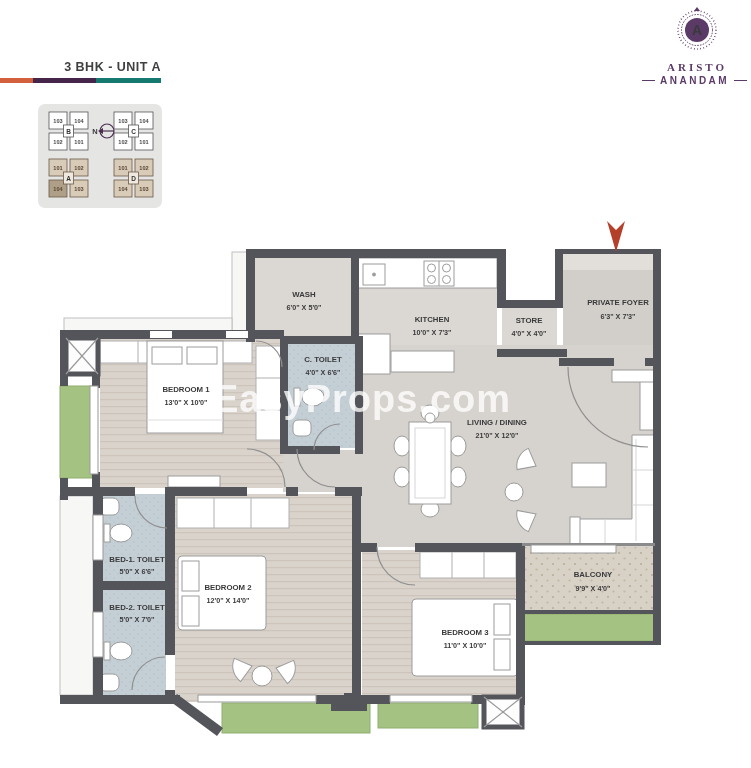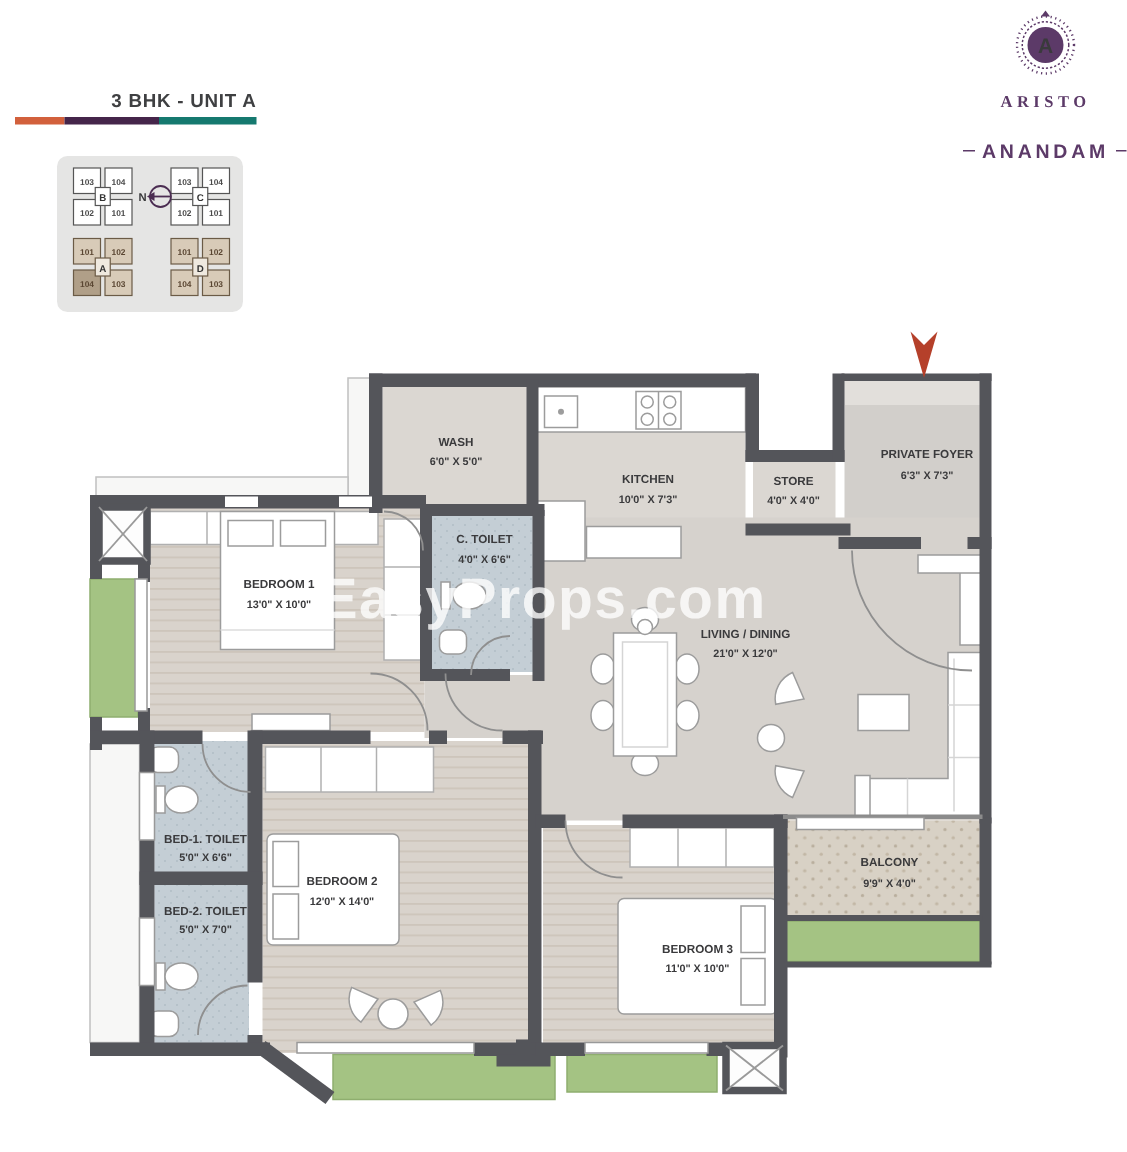--- a/index.html
+++ b/index.html
@@ -1,26 +1,26 @@
 <!DOCTYPE html>
 <html><head>
 <meta charset="utf-8">
 <style>
   html,body{margin:0;padding:0;}
   body{width:751px;height:768px;position:relative;overflow:hidden;background:#ffffff;
        font-family:"Liberation Sans",sans-serif;}
-  .hdr-title{position:absolute;left:10px;top:60px;width:161px;z-index:3;}
+  .hdr-title{position:absolute;left:0;top:60px;width:161px;z-index:3;}
   .hdr-title h1{margin:0;font-size:12.5px;font-weight:bold;color:#3f4042;letter-spacing:.5px;text-align:right;}
   .tricolor{display:flex;height:5px;margin-top:4px;width:161px;}
   .tricolor .c1{width:33px;background:#d2603c;}
   .tricolor .c2{width:63px;background:#45254a;}
   .tricolor .c3{width:65px;background:#15796f;}
   .logo{position:absolute;left:642px;top:6px;width:110px;text-align:center;color:#5c3a68;z-index:3;}
   .logo .brand{font-family:"Liberation Serif",serif;font-size:11px;font-weight:bold;letter-spacing:3px;margin-top:1px;}
-  .logo .sub{display:flex;align-items:center;gap:5px;font-size:13px;letter-spacing:2.5px;font-weight:bold;margin-top:19px;}
+  .logo .sub{display:flex;align-items:center;gap:5px;font-size:10px;letter-spacing:2.5px;font-weight:bold;margin-top:2px;}
   .logo .sub i{display:block;width:13px;height:1px;background:#5c3a68;}
   svg.plan{position:absolute;left:0;top:0;z-index:1;}
   svg text{font-family:"Liberation Sans",sans-serif;font-weight:bold;fill:#3a3a3c;}
   .room-name{font-size:7.8px;}
   .room-dims{font-size:7.2px;}
   .kp-num{font-size:5.6px;fill:#4a4a4a;font-weight:bold;}
   .kp-num-tan{fill:#5a4632;}
   .kp-letter{font-size:6.5px;fill:#333;}
   .wm{font-size:38px;fill:#ffffff;opacity:.78;letter-spacing:1px;font-weight:bold;}
 </style>

